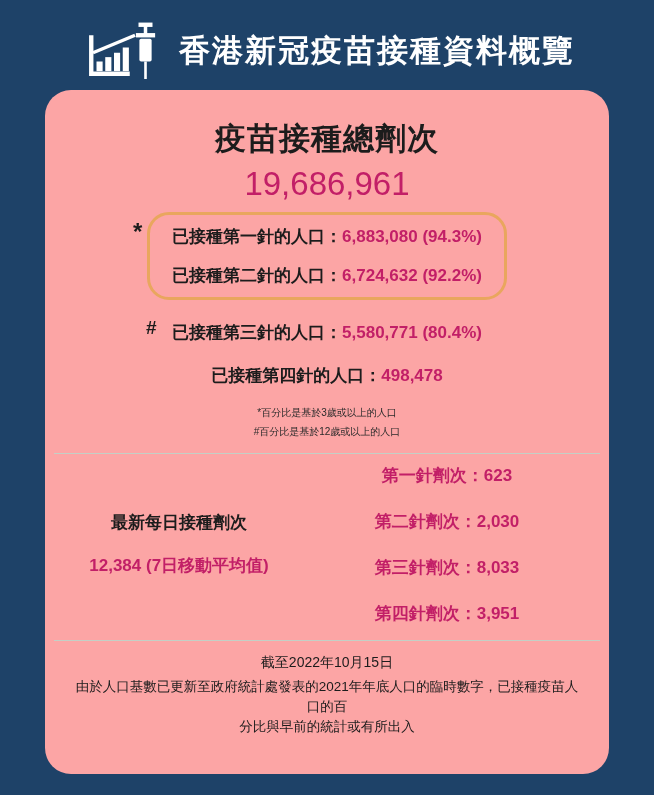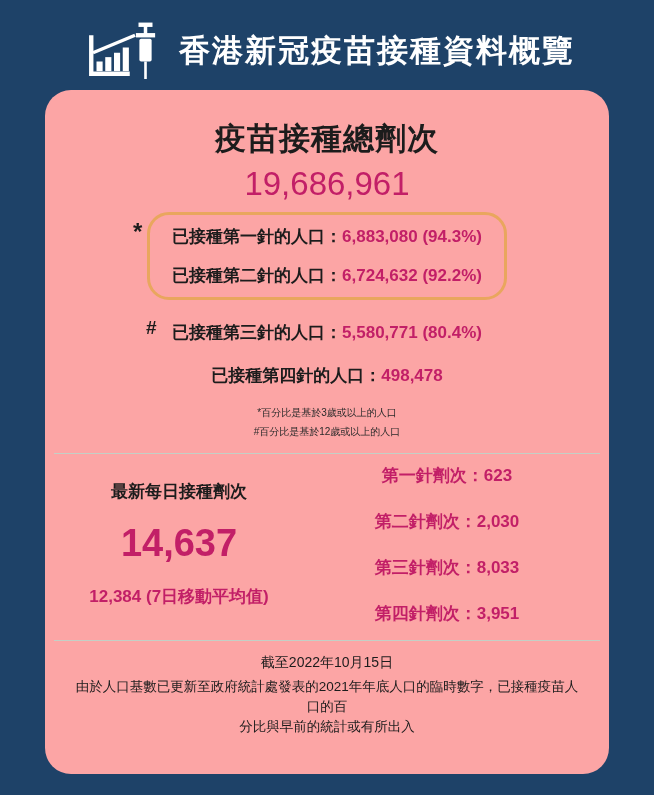--- a/index.html
+++ b/index.html
@@ -175,21 +175,20 @@
         <div>*百分比是基於3歲或以上的人口</div>
         <div>#百分比是基於12歲或以上的人口</div>
       </div>
     </section>
 
     <hr class="divider">
 
     <section class="daily">
       <div class="daily-left">
         <div class="daily-label">最新每日接種劑次</div>
-        <div class="daily-number">14,637</div>
         <div class="daily-average">12,384 (7日移動平均值)</div>
       </div>
       <div class="daily-right">
         <div class="daily-dose"><span>第一針劑次：</span><span>623</span></div>
         <div class="daily-dose"><span>第二針劑次：</span><span>2,030</span></div>
         <div class="daily-dose"><span>第三針劑次：</span><span>8,033</span></div>
         <div class="daily-dose"><span>第四針劑次：</span><span>3,951</span></div>
       </div>
     </section>
 

